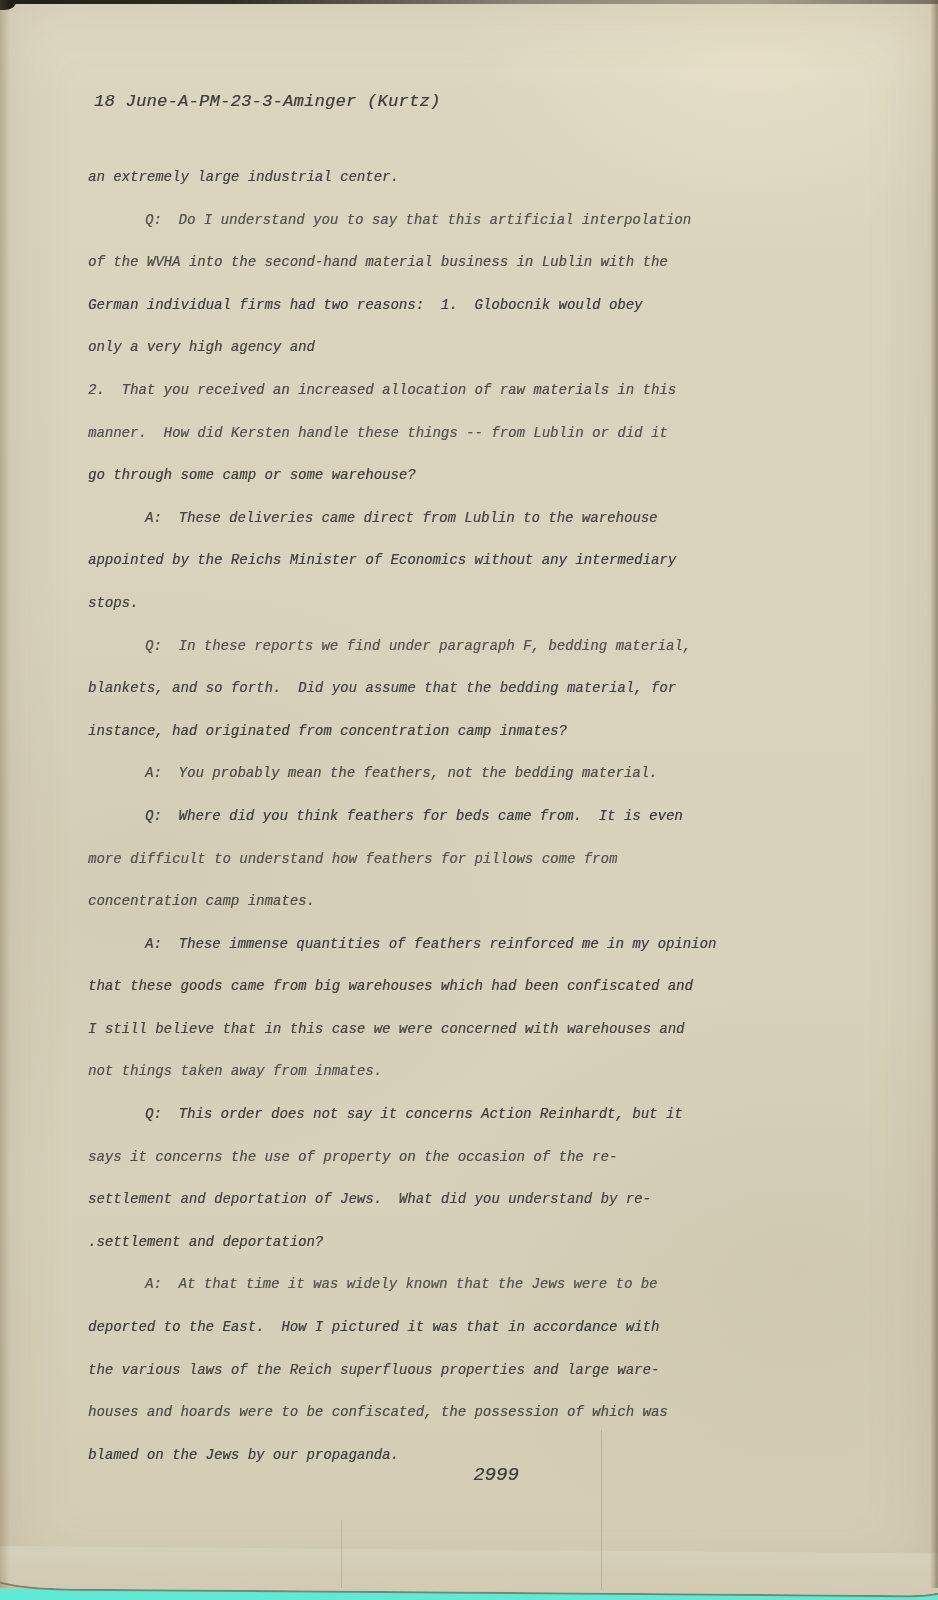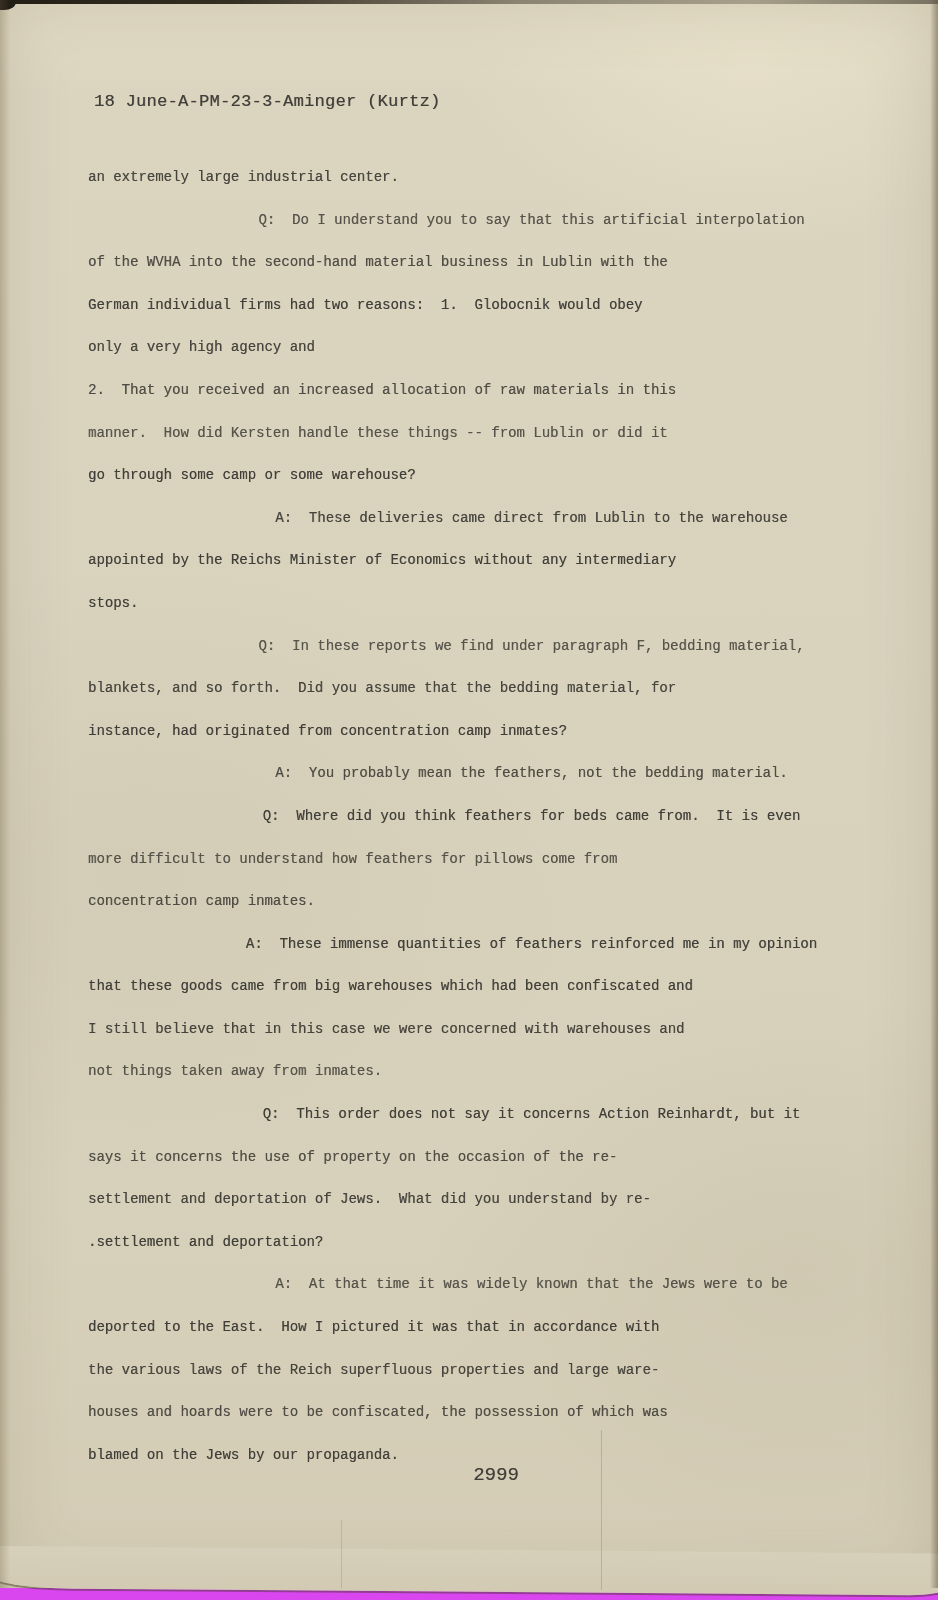--- a/index.html
+++ b/index.html
@@ -6,21 +6,22 @@
     margin: 0;
     padding: 0;
     background: #17140f;
     font-family: "Liberation Mono", "DejaVu Sans Mono", monospace;
   }
   .scan {
     position: relative;
     width: 938px;
     height: 1600px;
     overflow: hidden;
-    background: #d946ef;
+    background: #5eead4;
+    font-style: italic;
   }
   .paper {
     position: absolute;
     top: 0; left: 0;
     width: 938px;
     height: 1588px;
     background:
       radial-gradient(ellipse 420px 260px at 80% 4%, rgba(238,230,206,0.55), rgba(238,230,206,0) 70%),
       radial-gradient(ellipse 600px 420px at 15% 55%, rgba(120,105,75,0.05), rgba(120,105,75,0) 75%),
       radial-gradient(ellipse 500px 380px at 85% 80%, rgba(125,110,80,0.07), rgba(125,110,80,0) 75%),
@@ -100,21 +101,21 @@
   .body-text {
     position: absolute;
     top: 156px;
     left: 88px;
     width: 830px;
     font-size: 14px;
     line-height: 42.6px;
     white-space: pre;
   }
   .line { height: 42.6px; }
-  .line.indent { padding-left: 57px; text-align: center; }
+  .line.indent { padding-left: 57px; }
   
   .line:nth-child(3n)   { opacity: 0.90; }
   .line:nth-child(4n+1) { opacity: 0.96; }
   .line:nth-child(5n+2) { opacity: 0.86; }
   .page-number {
     position: absolute;
     top: 1460px;
     left: 0;
     width: 938px;
     text-align: center;

